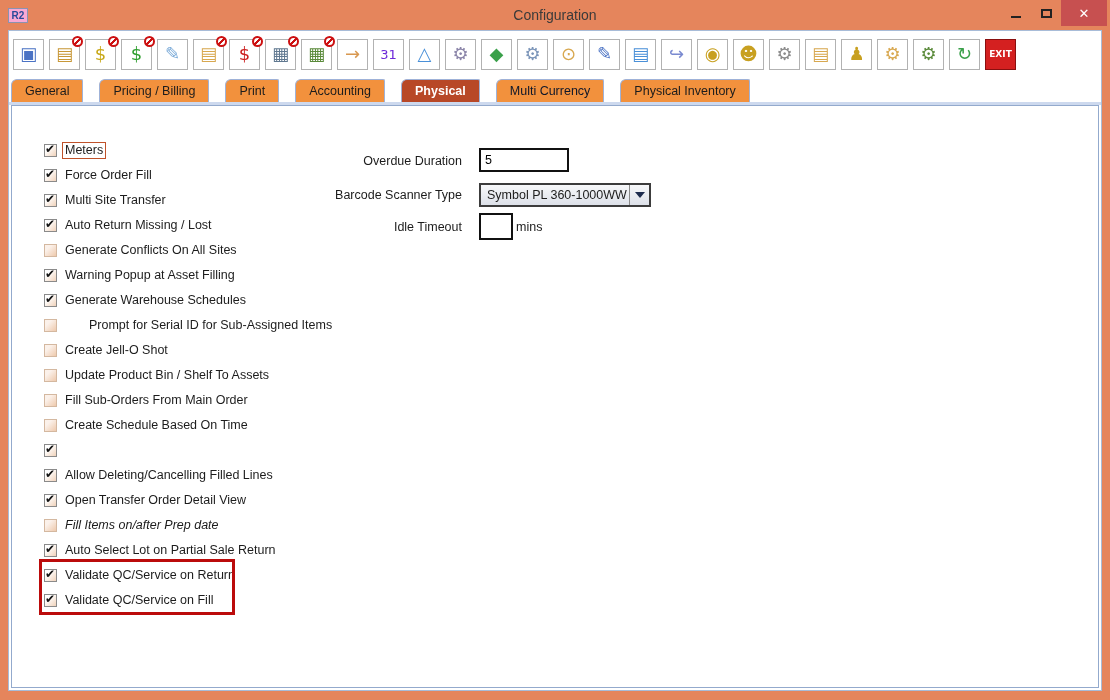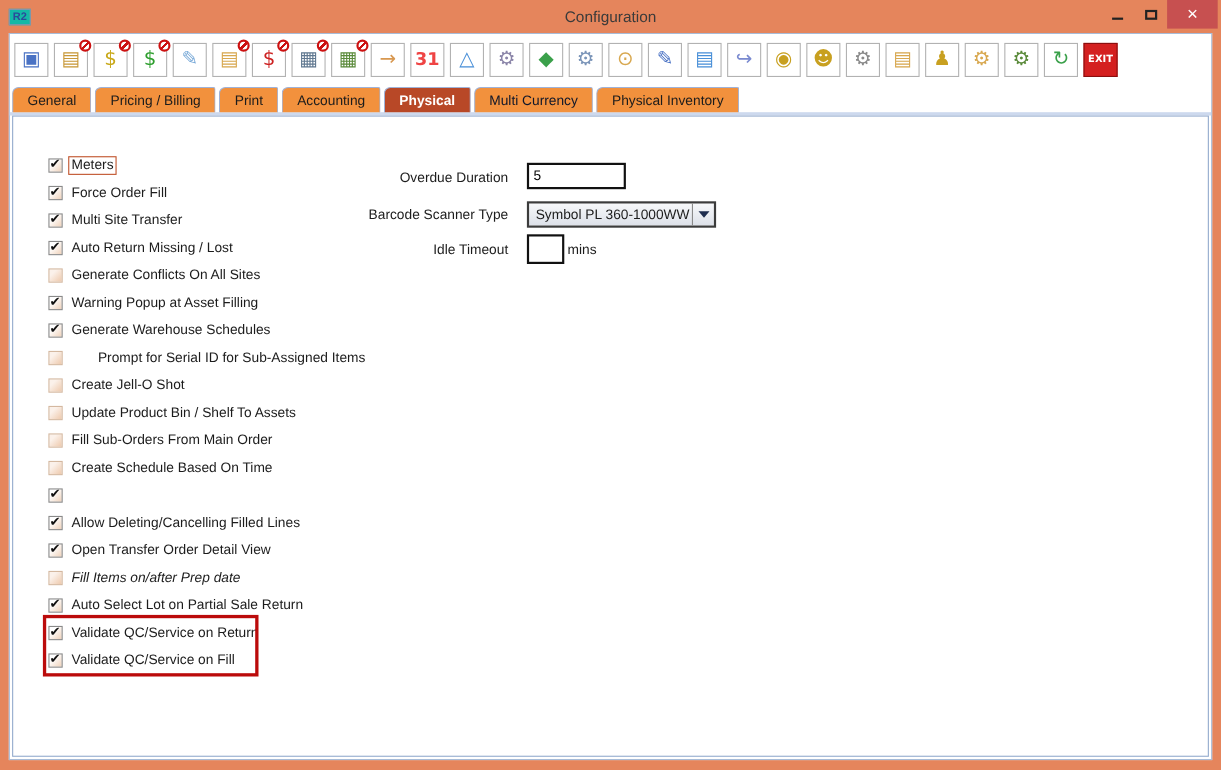--- a/index.html
+++ b/index.html
@@ -3,21 +3,21 @@
 <meta charset="utf-8">
 <style>
   * { margin:0; padding:0; box-sizing:border-box; }
   html,body { width:1110px; height:700px; overflow:hidden; }
   body { font-family:"Liberation Sans","DejaVu Sans",sans-serif; font-size:12.5px; color:#1c1c1c; }
 
   .window { position:relative; width:1110px; height:700px; background:#e5855c; }
 
   
   .titlebar { position:relative; height:30px; display:flex; align-items:center; }
-  .app-icon { margin-left:8px; width:20px; height:15px; background:#14b8a6; border:1px solid #8a93b0;
+  .app-icon { margin-left:8px; width:20px; height:15px; background:#f9a8d4; border:1px solid #8a93b0;
               font-size:10px; font-weight:bold; color:#2a4a9a; display:flex; align-items:center; justify-content:center; }
   .title-text { position:absolute; left:0; right:0; text-align:center; font-size:14px; color:#3a3a3a; }
   .win-controls { position:absolute; right:3px; top:0; height:30px; display:flex; align-items:flex-start; }
   .win-btn { width:30px; height:26px; display:flex; align-items:center; justify-content:center; cursor:default; }
   .min-glyph { width:10px; height:0; border-top:2px solid #222; display:inline-block; margin-top:8px; }
   .max-glyph { width:11px; height:9px; border:2px solid #222; display:inline-block; }
   .close-btn { width:46px; height:26px; background:#c75050; display:flex; align-items:center; justify-content:center; }
   .close-glyph { color:#fff; font-size:13px; font-weight:bold; }
 
   
@@ -27,21 +27,21 @@
   
   .toolbar { height:44px; display:flex; align-items:center; gap:5px; padding:4px 0 2px 4px; background:#fff; }
   .tb-btn { position:relative; width:31px; height:31px; background:#fff; border:1px solid #b2b2b2;
             display:flex; align-items:center; justify-content:center; }
   .tb-glyph { font-family:"DejaVu Sans",sans-serif; font-size:18px; line-height:1; }
   .tb-badge { position:absolute; top:-4px; right:-4px; width:11px; height:11px; border-radius:50%;
               border:2px solid #cc1010; background:linear-gradient(135deg,#fff 38%,#cc1010 38%,#cc1010 62%,#fff 62%); }
   .tb-btn.exit { background:#d42020; border-color:#8a0f0f; }
 
   
-  .tabstrip { display:flex; align-items:flex-end; gap:3px; padding:4px 0 0 2px; height:30px;
+  .tabstrip { display:flex; align-items:flex-end; gap:16px; padding:4px 0 0 2px; height:30px;
               border-bottom:3px solid #cdd9ee; background:#fff; }
   .tab { height:23px; padding:0 13px; display:flex; align-items:center; background:#f2913d;
          border:1px solid #9fb2d8; border-bottom:none; border-radius:6px 2px 0 0; white-space:nowrap; }
   .tab.active { background:#b84827; color:#fff; font-weight:bold; }
   .tab.disabled { color:#0f172a; }
 
   
   .content { position:relative; flex:1; margin:0 2px 2px 2px; border:1px solid #93aacd; background:#fff; overflow:hidden; }
 
   
@@ -129,21 +129,21 @@
           <span class="tb-badge"></span>
         </div>
         <div class="tb-btn">
           <span class="tb-glyph" style="color: rgb(90, 138, 58);">▦</span>
           <span class="tb-badge"></span>
         </div>
         <div class="tb-btn">
           <span class="tb-glyph" style="color: rgb(216, 152, 80);">→</span>
         </div>
         <div class="tb-btn">
-          <span class="tb-glyph" style="color: #ef4444; font-size: 16px; font-weight: bold;">31</span>
+          <span class="tb-glyph" style="color: #6d28d9; font-size: 13px; font-weight: normal;">31</span>
         </div>
         <div class="tb-btn">
           <span class="tb-glyph" style="color: rgb(74, 144, 216);">△</span>
         </div>
         <div class="tb-btn">
           <span class="tb-glyph" style="color: rgb(138, 132, 168);">⚙</span>
         </div>
         <div class="tb-btn">
           <span class="tb-glyph" style="color: rgb(58, 160, 74);">◆</span>
         </div>

